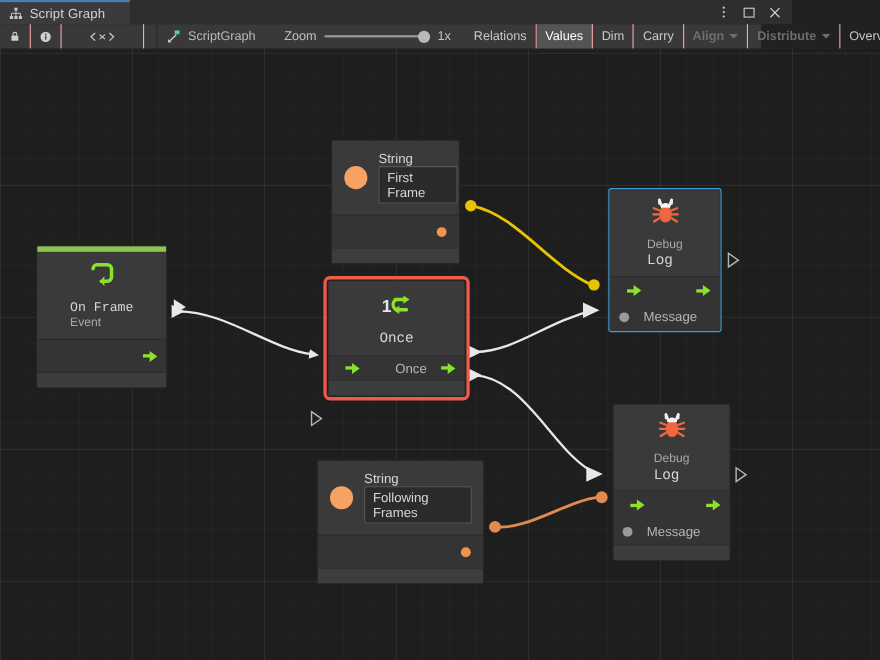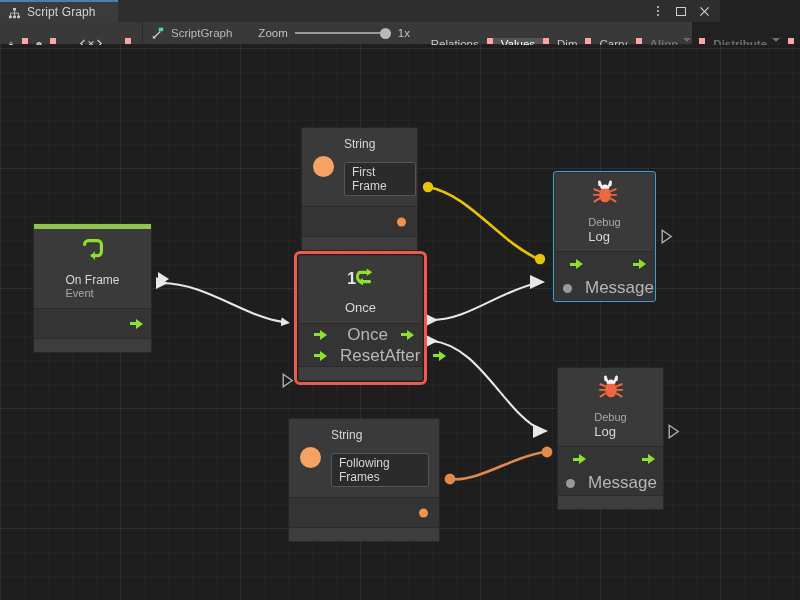--- a/index.html
+++ b/index.html
@@ -35,23 +35,23 @@
   .kebab i { width: 2px; height: 2px; background: #cfcfcf; border-radius: 50%; display: block; }
   .sq { width: 10px; height: 9px; border: 1.4px solid #cfcfcf; }
 
   
   .toolbar {
     position: absolute; left: 0; top: 22px; width: 692px; height: 23px;
     background: #393939; border-bottom: 1px solid #232323;
     display: flex; align-items: stretch; font-size: 11.5px; color: #c4c4c4;
   }
   .tb-btn {
-    display: flex; align-items: flex-start; justify-content: center;
-    padding: 0 8px; border-right: 6px solid #fca5a5;
-    color: #c8c8c8; white-space: nowrap; user-select: none; margin-top: 16px;
+    display: flex; align-items: center; justify-content: center;
+    padding: 0 8px; border-right: 1px solid #fca5a5;
+    color: #c8c8c8; white-space: nowrap; user-select: none;
   }
   .tb-btn.icon { min-width: 28px; }
   .tb-btn.active { background: #545454; color: #ffffff; }
   .tb-btn.disabled { color: #6d6d6d; font-weight: bold; }
   .tb-spacer { flex: 0 0 auto; width: 12px; border-right: 1px solid #2b2b2b; }
 
   .graph-mini { display: flex; align-items: center; gap: 6px; padding: 0 10px 0 8px; }
   .graph-mini-ico { width: 14px; height: 13px; display: block; }
   .graph-mini-label { color: #b9b9b9; font-size: 11.5px; }
 
@@ -95,49 +95,49 @@
   .node-accent { height: 5px; width: 100%; background: #8ec44f; }
   .node-head {
     display: flex; align-items: center; gap: 9px;
     padding: 7px 9px 8px 9px;
     background: #3a3a3a;
     border-bottom: 1px solid #2b2b2b;
     flex-direction: column;
   }
   .node-head .ico { flex: 0 0 auto; width: 28px; height: 28px; display: block; }
   .node-titles { display: flex; flex-direction: column; justify-content: center; line-height: 1.18; }
-  .node-title { font-size: 12px; color: #d6d6d6; }
+  .node-title { font-size: 12px; color: #d6d6d6; font-family: Liberation Mono, monospace; }
   .node-sub   { font-size: 11px; color: #a9a9a9; }
   .node-title.big { font-size: 13px; }
 
   .node-body { background: #343434; }
   .port-row {
     position: relative; display: flex; align-items: center; justify-content: space-between;
     height: 21px; padding: 0 8px;
   }
   .port-left, .port-right { display: flex; align-items: center; gap: 6px; }
   .port-right { margin-left: auto; }
-  .port-label { font-size: 17px; color: #b6b6b6; white-space: nowrap; }
+  .port-label { font-size: 12px; color: #b6b6b6; white-space: nowrap; }
   .node-foot { height: 14px; background: #3d3d3d; border-top: 1px solid #2b2b2b; }
 
   .arrow-green {
     width: 0; height: 0; position: relative; display: inline-block;
     border-top: 5px solid transparent; border-bottom: 5px solid transparent;
     border-left: 7px solid #8ee02e;
   }
   .arrow-green::before {
     content: ""; position: absolute; left: -13px; top: -1.5px;
     width: 9px; height: 3px; background: #8ee02e;
   }
   .dot-grey { width: 9px; height: 9px; border-radius: 50%; background: #9a9a9a; display: block; }
 
   
   .val-head { display: flex; align-items: center; gap: 10px; padding: 9px 10px 10px 11px; }
   .val-circle { width: 21px; height: 21px; border-radius: 50%; background: #f5a263; flex: 0 0 auto; }
-  .val-col { display: flex; flex-direction: column; gap: 11px; }
+  .val-col { display: flex; flex-direction: column; gap: 0; }
   .val-name { font-size: 12px; color: #d6d6d6; }
   .val-field {
     background: #2b2b2b; border: 1px solid #555; border-radius: 2px;
     font-size: 12px; color: #d6d6d6; padding: 2px 7px; min-width: 72px;
   }
   .val-outrow { position: relative; height: 30px; background: #343434; border-top: 1px solid #2b2b2b; }
   .val-outdot {
     position: absolute; right: 11px; top: 50%; transform: translateY(-50%);
     width: 9px; height: 9px; border-radius: 50%; background: #f0934f;
   }
@@ -353,30 +353,20 @@
       <div class="node-body">
         <div class="port-row">
           <span class="port-left">
             <span class="arrow-green" style="margin-left:13px;"></span>
           </span>
           <span class="port-right">
             <span class="port-label">Once</span>
             <span class="arrow-green" style="margin-left:13px;"></span>
           </span>
         </div>
-        <div class="port-row">
-          <span class="port-left">
-            <span class="arrow-green" style="margin-left:13px;"></span>
-            <span class="port-label" style="margin-left:7px;">Reset</span>
-          </span>
-          <span class="port-right">
-            <span class="port-label">After</span>
-            <span class="arrow-green" style="margin-left:13px;"></span>
-          </span>
-        </div>
       </div>
       <div class="node-foot"></div>
     </div>
 
     <div style="position:absolute;left:282px;top:328px;">
       <svg width="12" height="15" viewBox="0 0 12 15">
           <path d="M1.2,1.2 L10.2,7.5 L1.2,13.8 z" fill="none" stroke="#b5b5b5" stroke-width="1.3"></path>
         </svg>
     </div>
 

